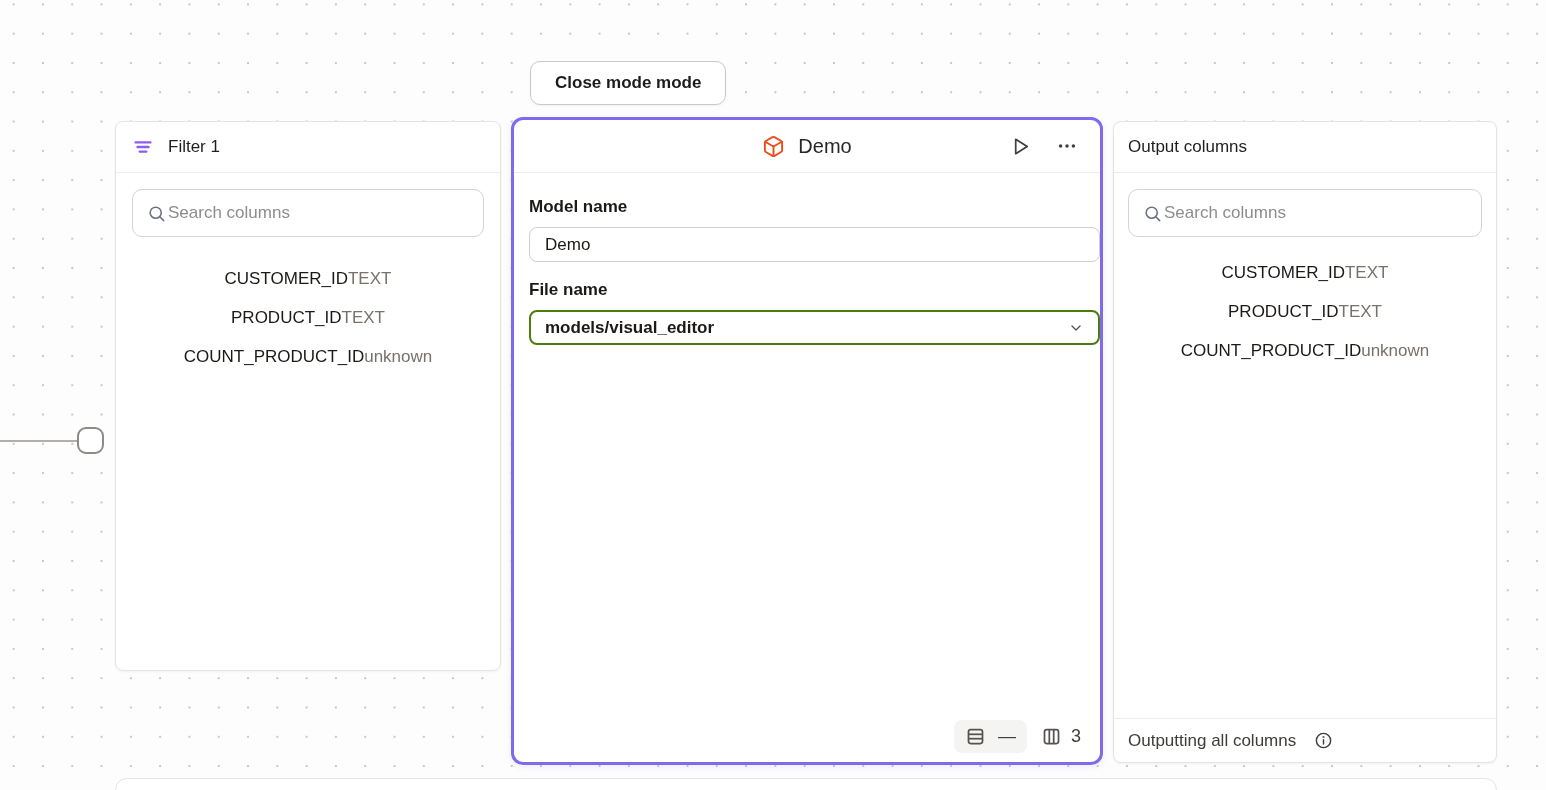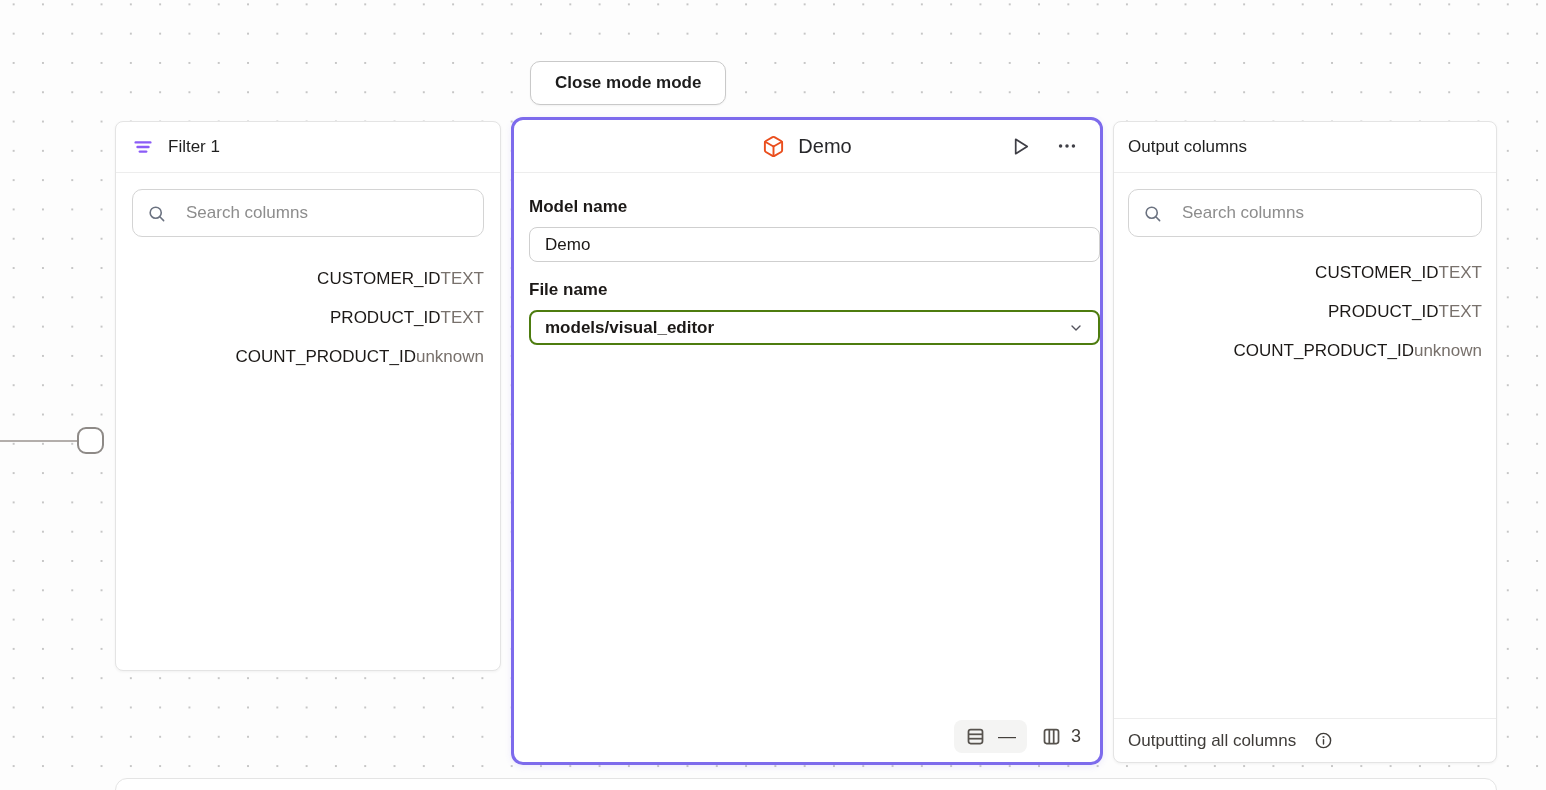--- a/index.html
+++ b/index.html
@@ -44,34 +44,34 @@
     font-size: 17px; font-weight: 500; color: #1f1f1f;
     gap: 14px;
   }
   .search-box {
     margin: 16px;
     height: 48px;
     border: 1px solid #d4d4d4;
     border-radius: 10px;
     display: flex; align-items: center;
     padding: 0 14px;
-    gap: 20px;
+    gap: 2px;
     background: #fff;
   }
   .search-box input {
     border: none; outline: none;
     font-family: "Liberation Sans", sans-serif;
     font-size: 17px; color: #1c1917;
     flex: 1; background: transparent;
   }
   .search-box input::placeholder { color: #8d8d8d; }
   .col-list { padding: 6px 16px 0 16px; }
   .col-row {
     height: 39px;
-    display: flex; align-items: center; justify-content: flex-end;
+    display: flex; align-items: center; justify-content: center;
   }
   .col-row .col-name { font-size: 17px; color: #1c1917; }
   .col-row .col-type { font-size: 17px; color: #78716c; }
 
   
   .filter-panel { left: 115px; top: 121px; width: 386px; height: 550px; }
 
   
   .model-panel {
     left: 511px; top: 117px; width: 592px; height: 648px;

